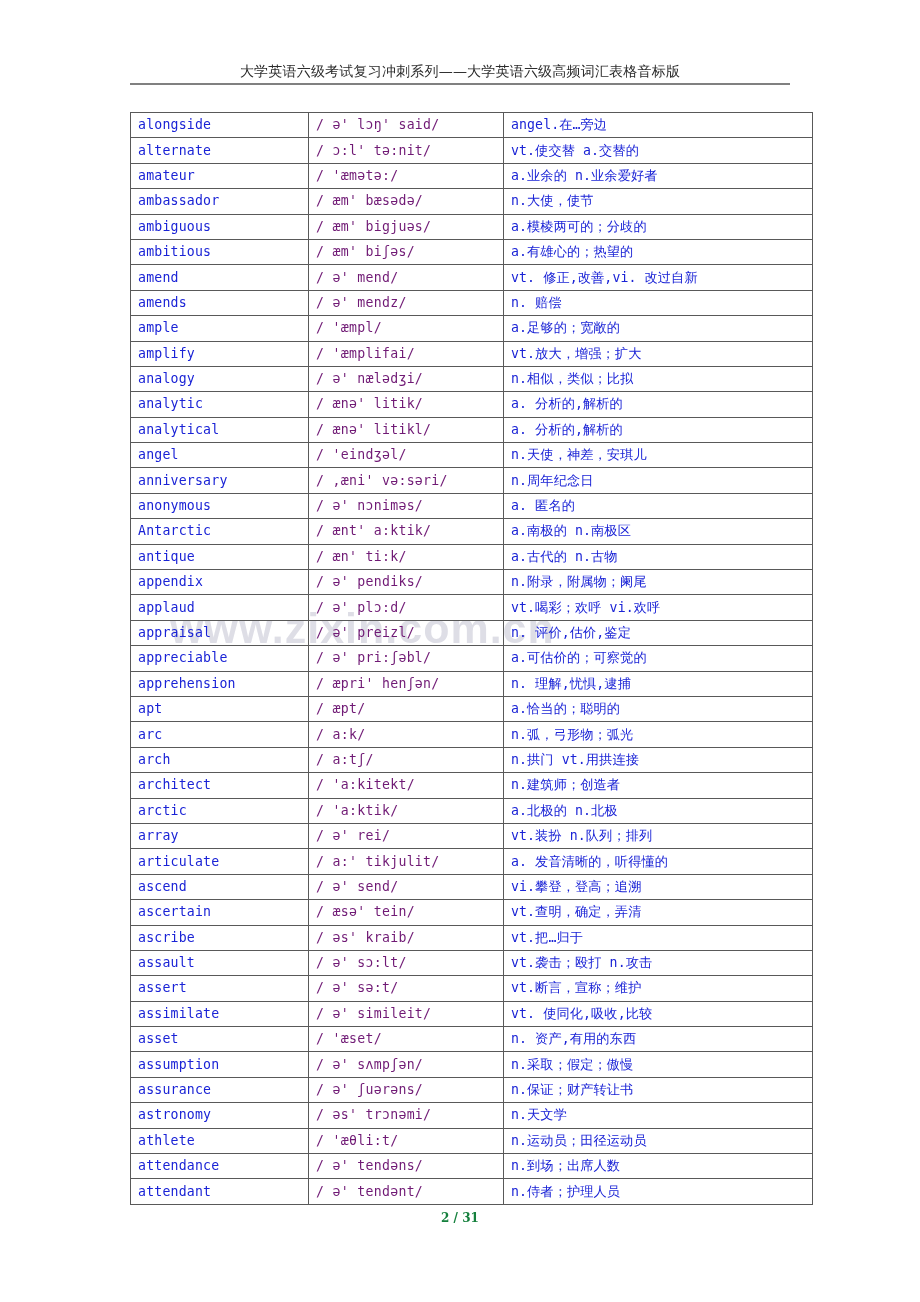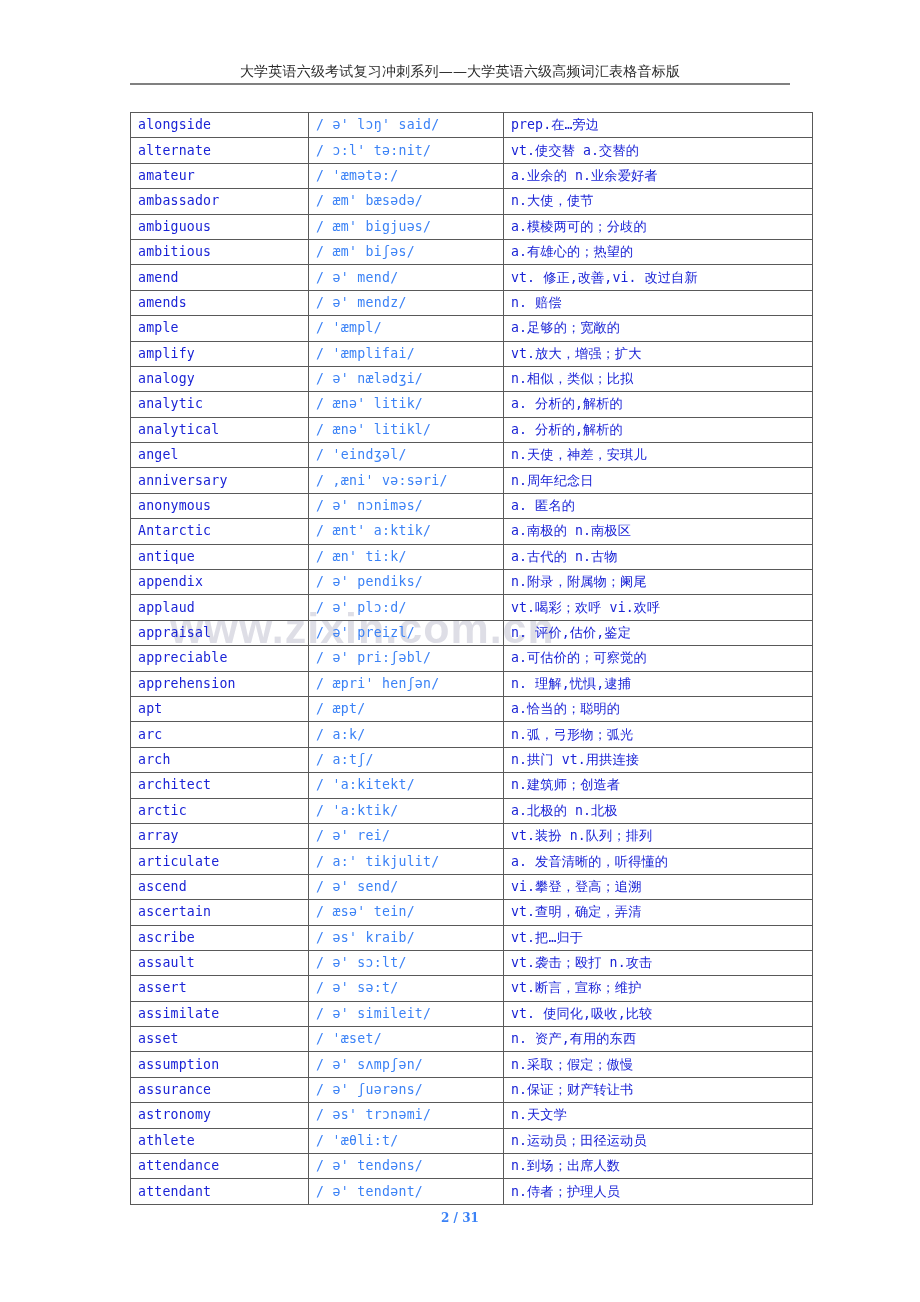--- a/index.html
+++ b/index.html
@@ -86,21 +86,21 @@
   }
   col.c-word  { width: 178px; }
   col.c-phon  { width: 195px; }
   col.c-mean  { width: 309px; }
 
   td.word {
     color: #1a23d6;
     letter-spacing: 0.2px;
   }
   td.phon {
-    color: #3b82f6;
+    color: #701a75;
     letter-spacing: 0.3px;
     padding-left: 9px;
   }
   td.mean {
     color: #1a23d6;
     font-family: "DejaVu Sans", "Liberation Sans", sans-serif;
     font-size: 13.4px;
     letter-spacing: 0.1px;
     padding-left: 8px;
   }
@@ -110,21 +110,21 @@
     position: absolute;
     left: 0;
     top: 1208px;
     width: 920px;
     text-align: center;
   }
   .footer-page {
     font-family: "DejaVu Serif", "Liberation Serif", serif;
     font-size: 12px;
     font-weight: bold;
-    color: #3b82f6;
+    color: #15803d;
   }
 </style>
 </head>
 <body>
 
 <div class="page">
 
   <div class="header">
     <div class="header-title">大学英语六级考试复习冲刺系列——大学英语六级高频词汇表格音标版</div>
     <div class="header-rule"></div>
@@ -136,21 +136,21 @@
     <table class="vocab">
       <colgroup>
         <col class="c-word">
         <col class="c-phon">
         <col class="c-mean">
       </colgroup>
       <tbody id="vocab-body">
           <tr>
             <td class="word">alongside</td>
             <td class="phon">/ ə' lɔŋ' said/</td>
-            <td class="mean">prep.在…旁边</td>
+            <td class="mean">angel.在…旁边</td>
           </tr>
           <tr>
             <td class="word">alternate</td>
             <td class="phon">/ ɔ:l' tə:nit/</td>
             <td class="mean">vt.使交替 a.交替的</td>
           </tr>
           <tr>
             <td class="word">amateur</td>
             <td class="phon">/  'æmətə:/</td>
             <td class="mean">a.业余的 n.业余爱好者</td>

